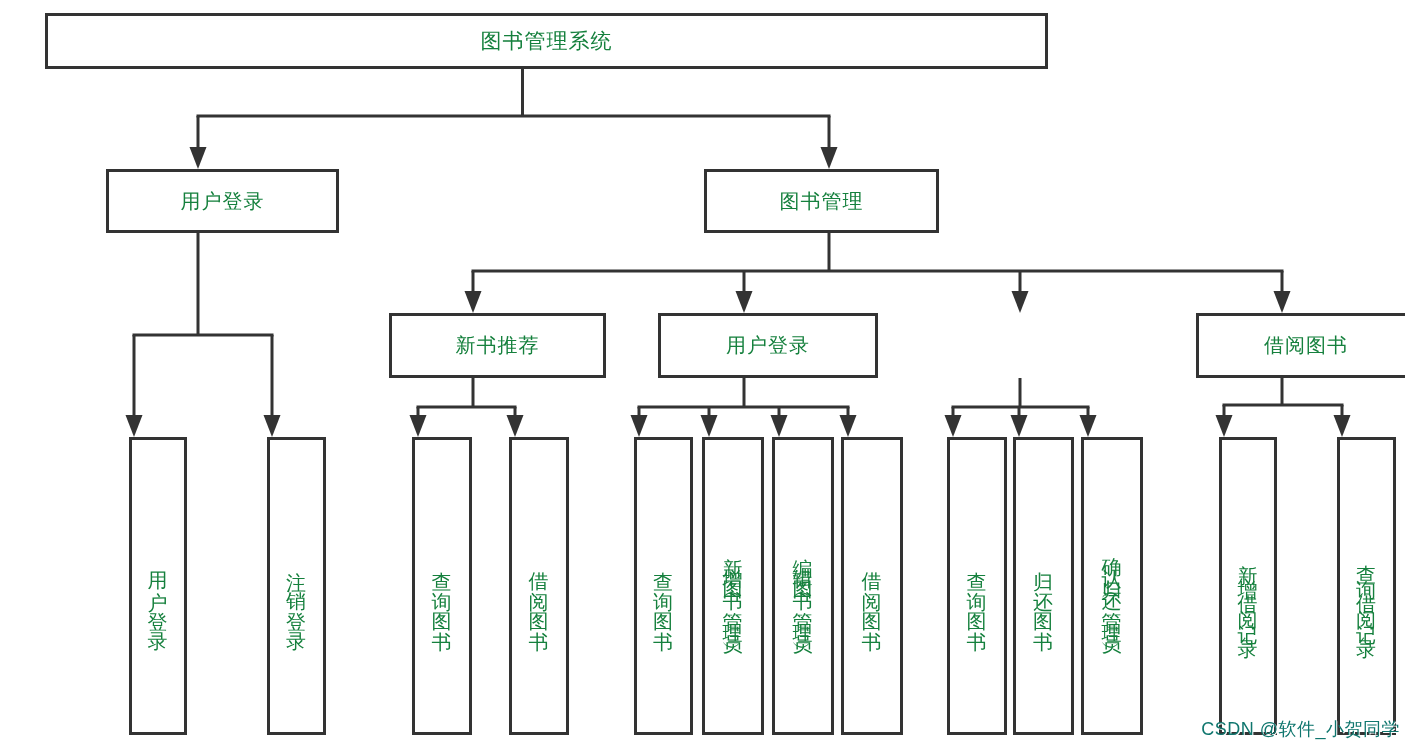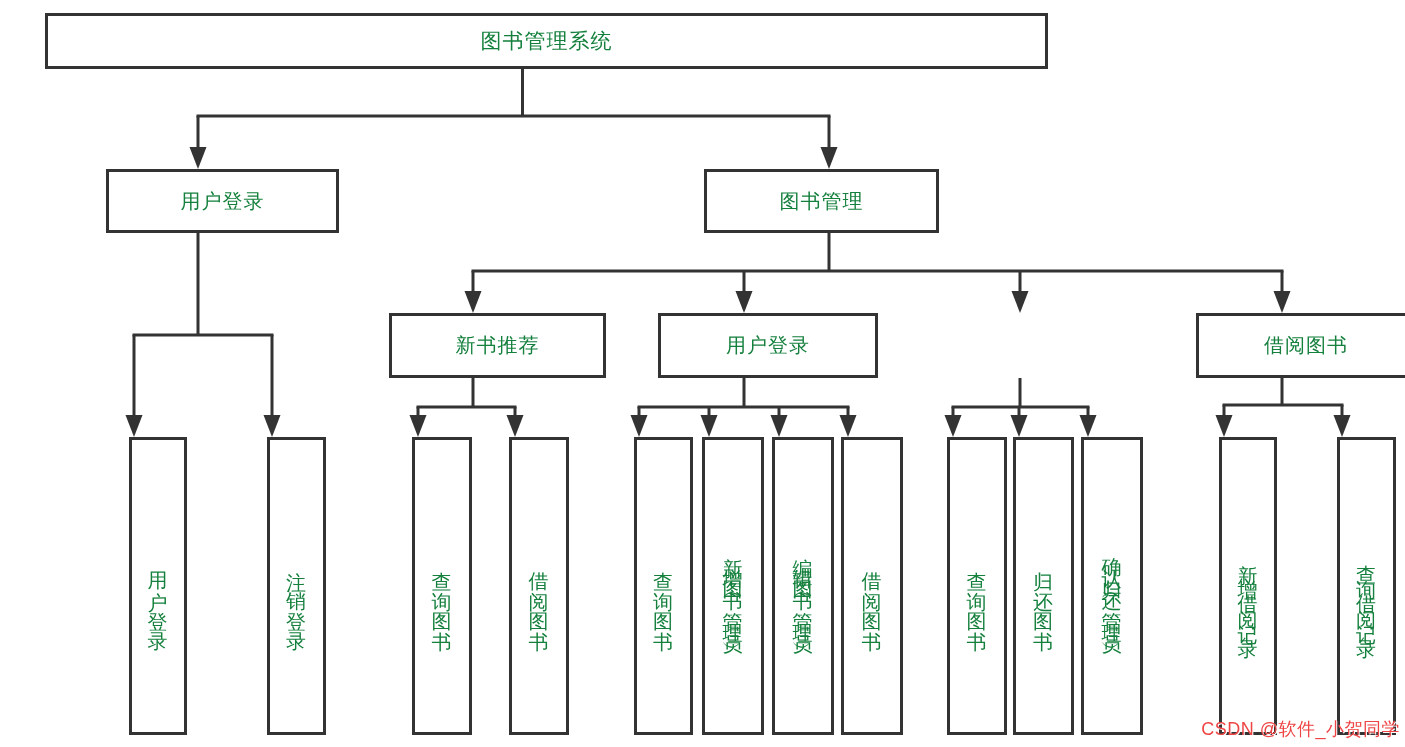--- a/index.html
+++ b/index.html
@@ -45,21 +45,21 @@
   }
   .ls-big  { letter-spacing: 20px; margin-bottom: -20px; }
   .ls-mid  { letter-spacing: 15px; margin-bottom: -15px; }
   .ls-tight{ letter-spacing: 11px; margin-bottom: -11px; }
   .watermark {
     position: absolute;
     right: 5px;
     bottom: 6px;
     font-size: 18px;
     letter-spacing: 0.5px;
-    color: #ef4444;
+    color: #0f766e;
     text-shadow: 1px 1px 0 #ffffff;
     z-index: 5;
   }
 </style>
 </head>
 <body>
 
 <div class="stage">
 
   <svg class="connectors" viewBox="0 0 1405 747" xmlns="http://www.w3.org/2000/svg">

